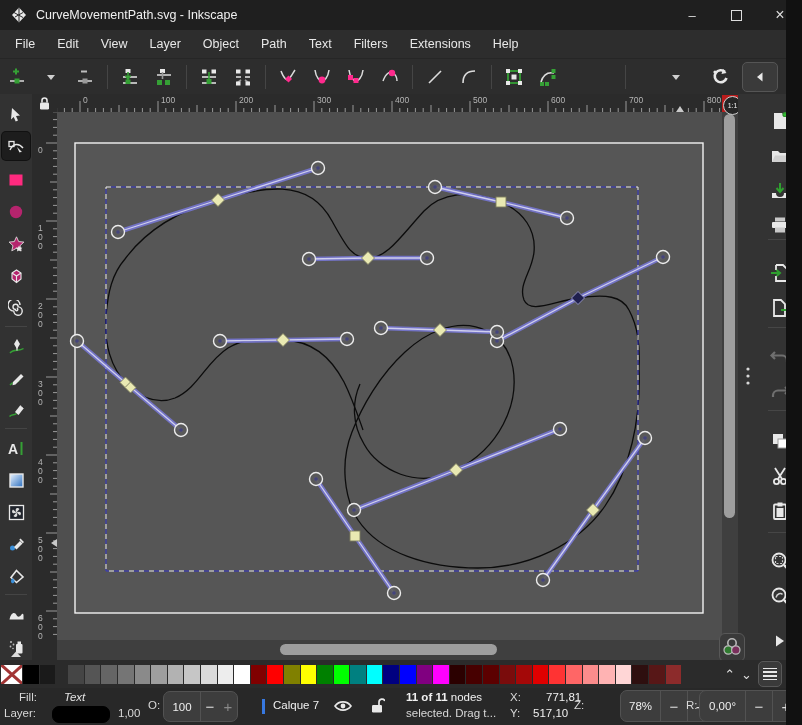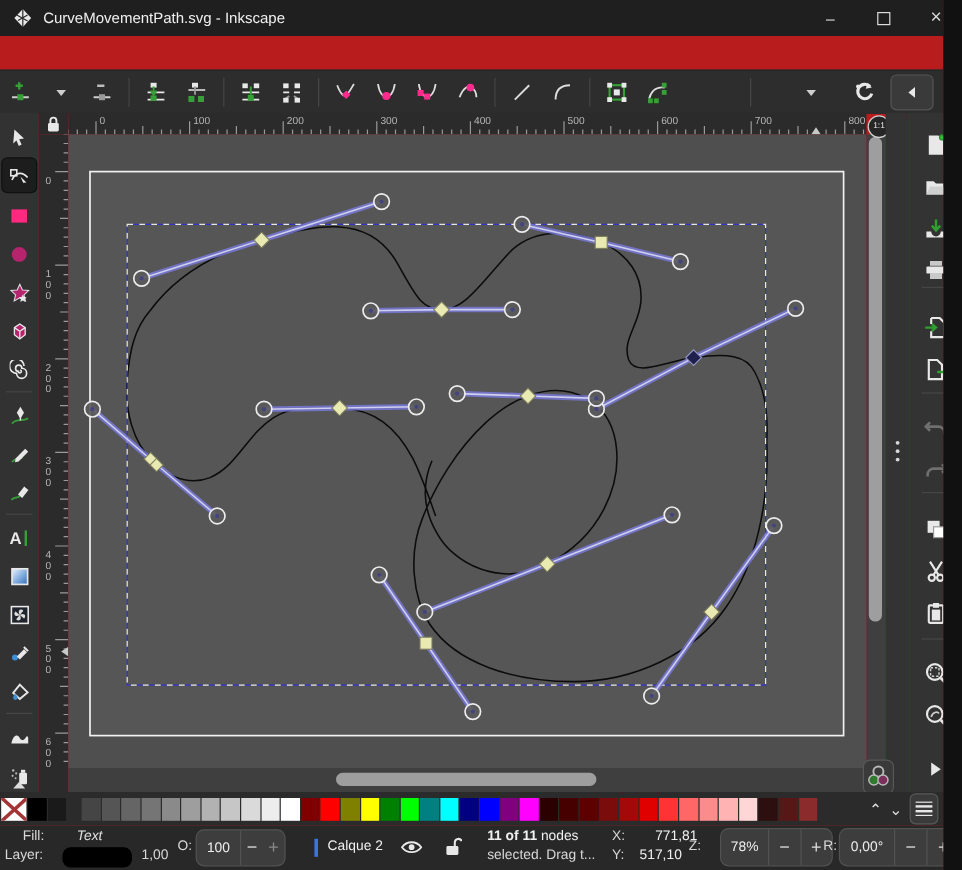--- a/index.html
+++ b/index.html
@@ -79,20 +79,32 @@
     <span class="title">CurveMovementPath.svg - Inkscape</span>
     <div id="win-controls">
       <div class="winbtn">–</div>
       <div class="winbtn">
           <span class="sq"></span>
         </div>
       <div class="winbtn" style="font-size:16px">×</div>
     </div>
   </div>
 
+  <div id="menubar" class="abs">
+      <span class="menu-item">File</span>
+      <span class="menu-item">Edit</span>
+      <span class="menu-item">View</span>
+      <span class="menu-item">Layer</span>
+      <span class="menu-item">Object</span>
+      <span class="menu-item">Path</span>
+      <span class="menu-item">Text</span>
+      <span class="menu-item">Filters</span>
+      <span class="menu-item">Extensions</span>
+      <span class="menu-item">Help</span>
+    </div>
 
   <div id="toolbar" class="abs">
     <div class="tbtn">
       <svg width="20" height="20">
           <path d="M3 14 H17" stroke="#cfcfcf" stroke-width="1.6"></path>
           <rect x="7.5" y="11.5" width="5" height="5" fill="#35a035"></rect>
           <path d="M6 4.5 H12 M9 1.5 V7.5" stroke="#35a035" stroke-width="2"></path>
         </svg>
     </div>
     <div class="tbtn">
@@ -883,37 +895,37 @@
     <div id="stroke-swatch"></div>
     <span class="sb" style="left:118px;top:19px">1,00</span>
     <span class="sb" style="left:148px;top:11px">O:</span>
     <div class="spin" style="left:163px;top:3px;width:73px;height:29px">
       <span class="val">100</span>
       <span class="dv"></span>
         <span class="pm" style="width:18px">−</span>
       <span class="pm" style="width:18px;color:#8a8a8a">+</span>
     </div>
     <div id="layer-bar"></div>
-    <span class="sb" style="left:273px;top:11px;color:#f0f0f0">Calque 2</span>
+    <span class="sb" style="left:273px;top:11px;color:#f0f0f0">Calque 7</span>
     <svg class="abs" style="left:334px;top:11px" width="18" height="14">
         <path d="M1 7 C5 1.5 13 1.5 17 7 C13 12.5 5 12.5 1 7 Z" fill="none" stroke="#e8e8e8" stroke-width="1.6"></path>
         <circle cx="9" cy="7" r="2.4" fill="#e8e8e8"></circle>
       </svg>
     <svg class="abs" style="left:370px;top:9px" width="15" height="17">
         <rect x="2" y="8" width="10" height="7.5" rx="1.2" fill="#e8e8e8"></rect>
         <path d="M9 8 V5 a3 3 0 0 1 5.8 -1" stroke="#e8e8e8" stroke-width="1.7" fill="none"></path>
       </svg>
     <span class="sb" style="left:406px;top:3px;color:#f0f0f0"><b>11 of 11</b><span> nodes</span></span>
     <span class="sb" style="left:406px;top:19px">selected. Drag t...</span>
     <span class="sb" style="left:510px;top:3px">X:</span>
     <span class="sb" style="left:546px;top:3px;color:#f0f0f0">771,81</span>
     <span class="sb" style="left:510px;top:19px">Y:</span>
     <span class="sb" style="left:533px;top:19px;color:#f0f0f0">517,10</span>
     <span class="sb" style="left:574px;top:11px">Z:</span>
-    <div class="spin" style="left:600px;top:2px;width:92px;height:30px">
+    <div class="spin" style="left:620px;top:2px;width:92px;height:30px">
       <span class="val">78%</span>
       <span class="dv"></span>
         <span class="pm">−</span>
       <span class="dv"></span>
         <span class="pm">+</span>
     </div>
     <span class="sb" style="left:686px;top:11px">R:</span>
     <div class="spin" style="left:699px;top:2px;width:99px;height:30px">
       <span class="val">0,00°</span>
       <span class="dv"></span>

